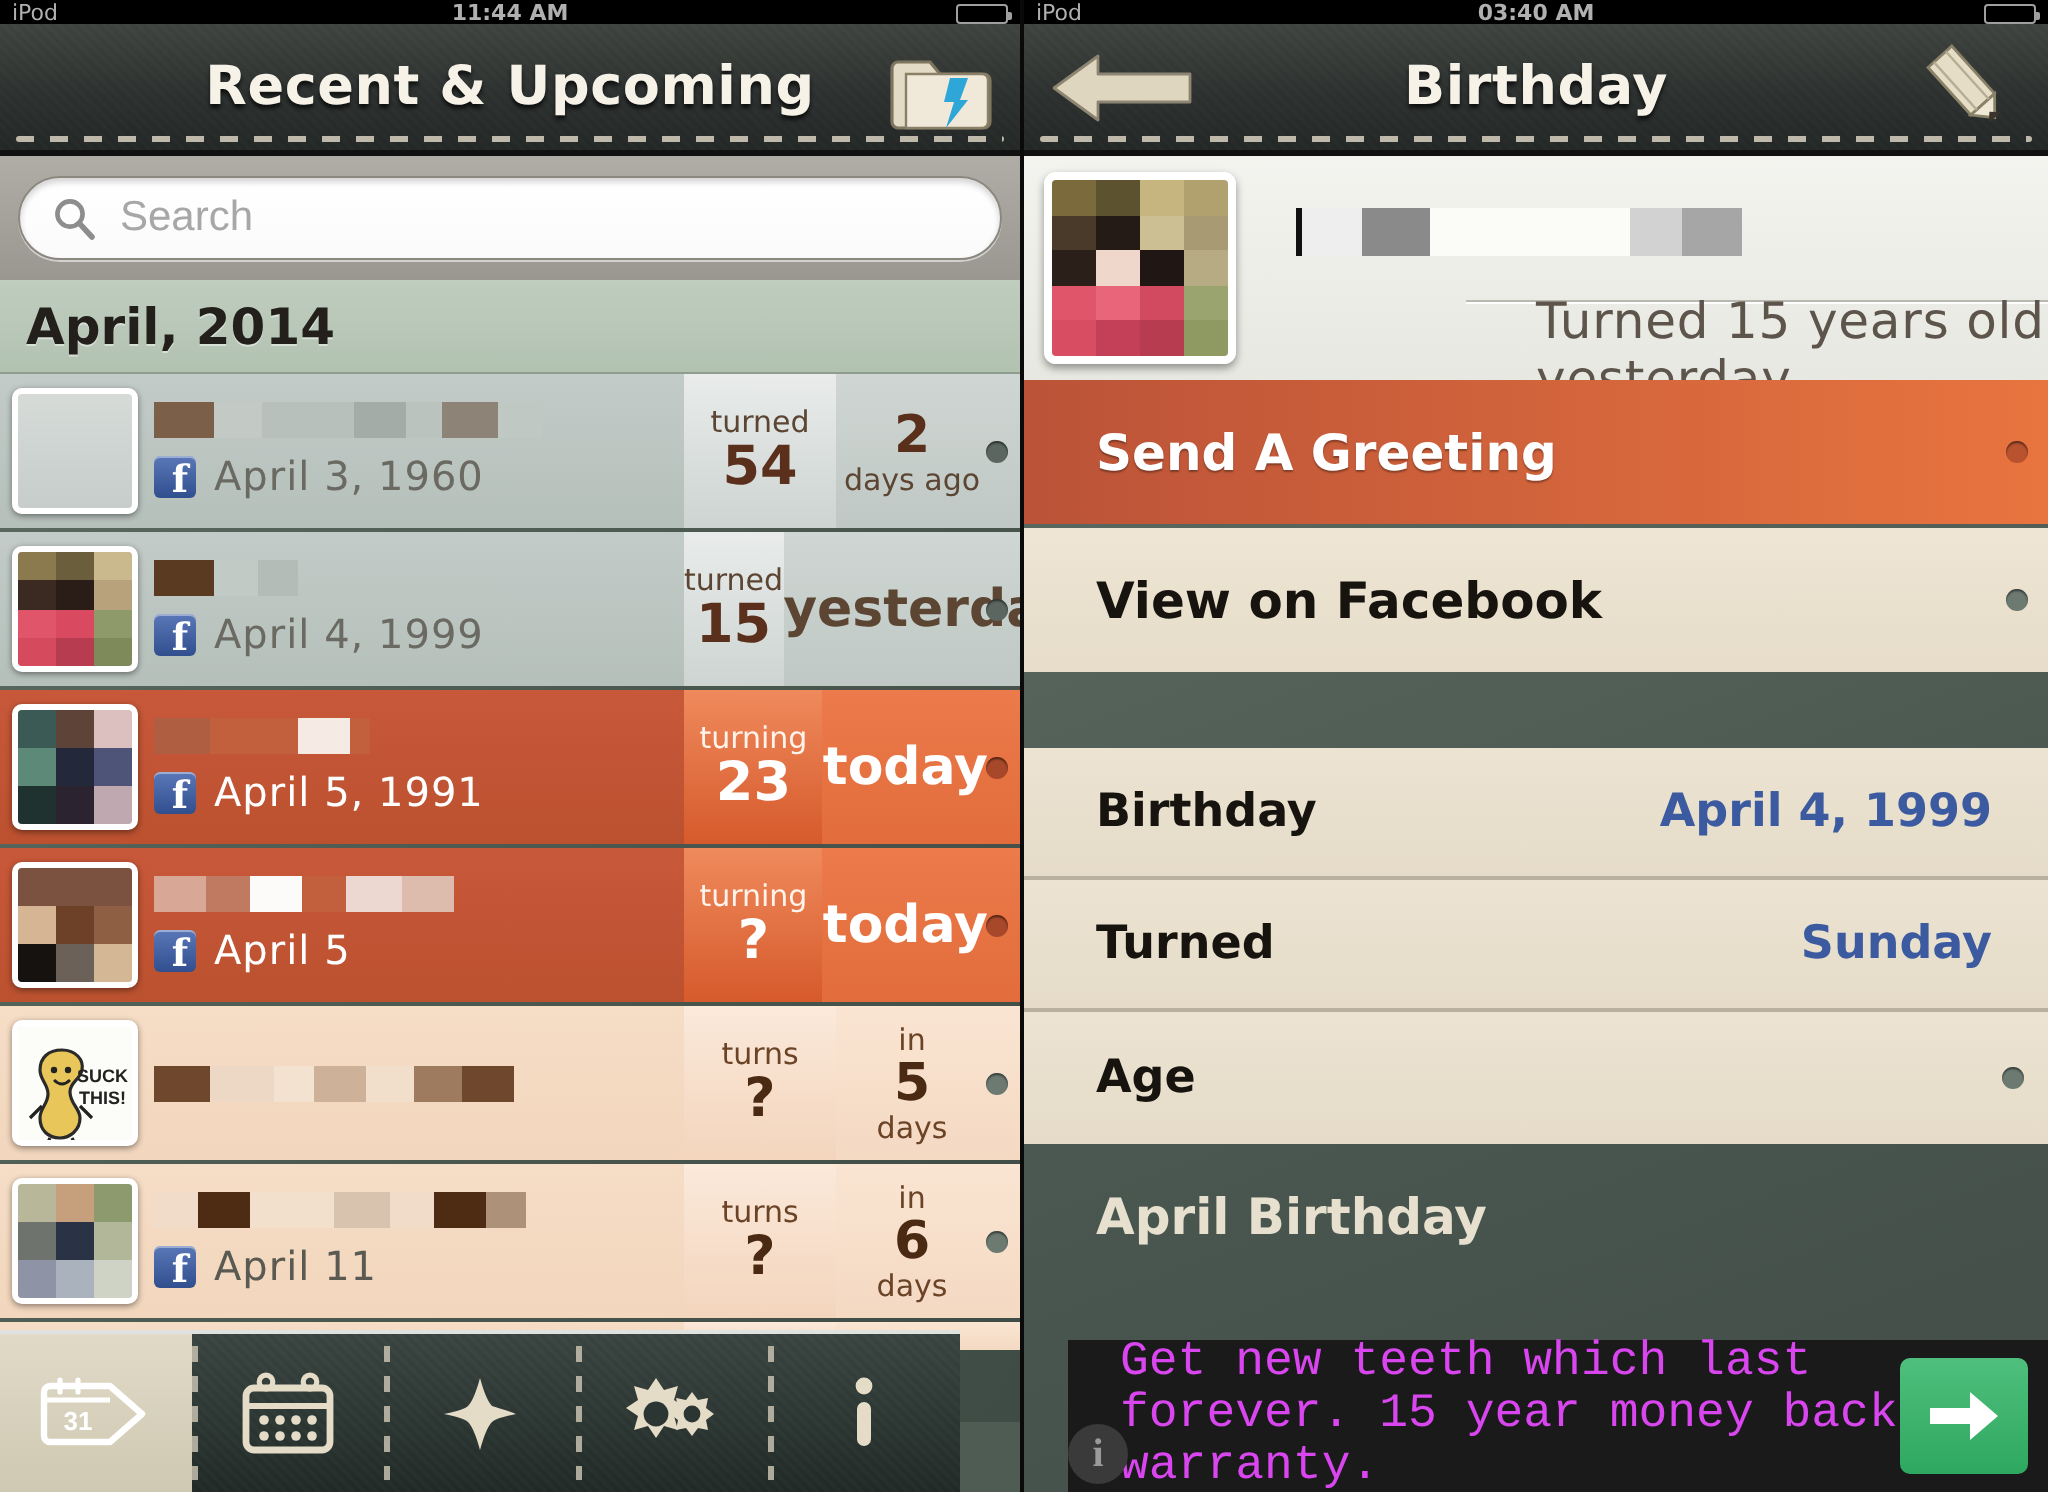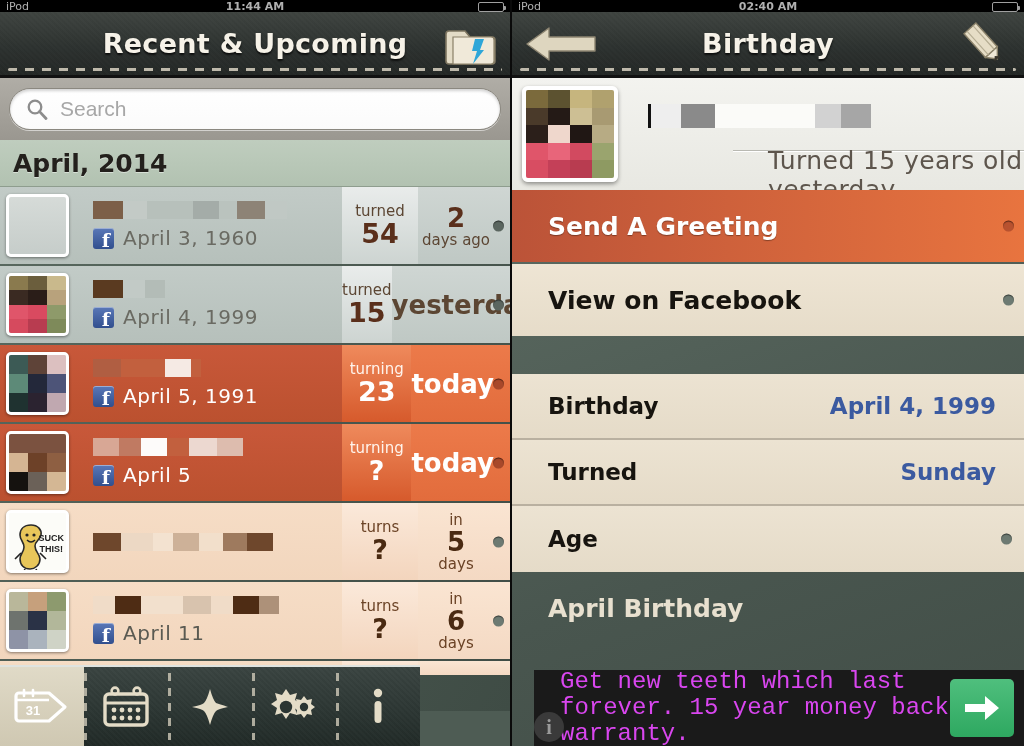--- a/index.html
+++ b/index.html
@@ -63,21 +63,21 @@
   .row{ position:relative; height:77px; margin-bottom:2px; display:flex; }
   .rowbody{ position:relative; flex:1; display:flex; align-items:center;
             padding-left:6px; }
   .rowbody::after{ content:""; position:absolute; right:-1px; top:0; bottom:0; width:2px; }
 
   .thumb{ width:63px; height:63px; border:3px solid #fff; border-radius:5px;
           box-shadow:0 1px 3px rgba(0,0,0,.45); overflow:hidden; position:relative;
           flex:0 0 auto; background:#cfd5d2; }
   .thumb .grid{ position:absolute; inset:0; display:grid; }
 
-  .rowmid{ flex:1; padding-left:24px; display:flex; flex-direction:column;
+  .rowmid{ flex:1; padding-left:8px; display:flex; flex-direction:column;
            justify-content:center; gap:7px; height:63px; }
   .namebar{ display:flex; gap:0; height:18px; align-items:center; }
   .namebar i{ display:block; height:18px; }
   .dateline{ display:flex; align-items:center; gap:9px; }
   .fb{ width:21px; height:21px; border-radius:3px; flex:0 0 auto;
        background:linear-gradient(#5a78b8,#314f8e); position:relative;
        box-shadow:inset 0 1px 0 rgba(255,255,255,.4); }
   .fb::after{ content:"f"; position:absolute; right:4px; bottom:-2px; color:#fff;
               font-family:"DejaVu Serif","Liberation Serif",serif; font-weight:bold;
               font-size:19px; line-height:21px; }
@@ -119,21 +119,21 @@
 
   .row.cream .rowbody{ background:linear-gradient(#f6ddc6,#f2d6bd); }
   .row.cream .tag{ background:linear-gradient(#fae5d2,#f4d9c3); }
   .row.cream .agecell{ background:linear-gradient(180deg,#fbe9da,#f3d5bd); }
   .row.cream .agecell .lbl,.row.cream .whencell .w1,.row.cream .whencell .w3{ color:#6b4326; }
   .row.cream .agecell .num,.row.cream .whencell .wbig{ color:#4a2a12; }
   .row.cream .datetxt{ color:#5a5a52; }
   .row.cream .hole{ background:#6d7a72; }
 
   
-  .toolbar{ position:absolute; left:0; bottom:0; width:420px; height:81px;
+  .toolbar{ position:absolute; left:0; bottom:0; width:480px; height:81px;
             background:
               repeating-linear-gradient(45deg, rgba(255,255,255,.015) 0 2px, rgba(0,0,0,.015) 2px 4px),
               linear-gradient(#3a4441,#2b3532 60%,#212a27);
             display:flex; border-top:2px solid #dfe3df; }
   .tbitem{ flex:1; position:relative; display:flex; align-items:center;
            justify-content:center; }
   .tbitem + .tbitem::before{ content:""; position:absolute; left:0; top:6px; bottom:6px;
            width:3px; background:repeating-linear-gradient(180deg,#cfc9b8 0 8px, transparent 8px 15px);
            opacity:.8; }
   .tbitem.active{ background:linear-gradient(#e0dac7,#cfc8b2); }
@@ -542,21 +542,21 @@
           <rect x="7.5" y="17" width="7" height="22" rx="3.5" fill="#e4dcc7"></rect>
         </svg>
       </div>
     </div>
   </div>
 
   <div class="panel right">
 
     <div class="statusbar">
       <span>iPod</span>
-      <span class="sb-center">02:40 AM</span>
+      <span class="sb-center">03:40 AM</span>
       <span class="sb-batt"></span>
     </div>
 
     <div class="navbar">
       <div class="nav-left">
         <svg width="78" height="44" viewBox="0 0 78 44">
           <path d="M4 22 L26 6 L26 15 L72 15 L72 29 L26 29 L26 38 Z" fill="#ded6bf" stroke="#8d8571" stroke-width="1.4" stroke-linejoin="round"></path>
         </svg>
       </div>
       <div class="title">Birthday</div>

